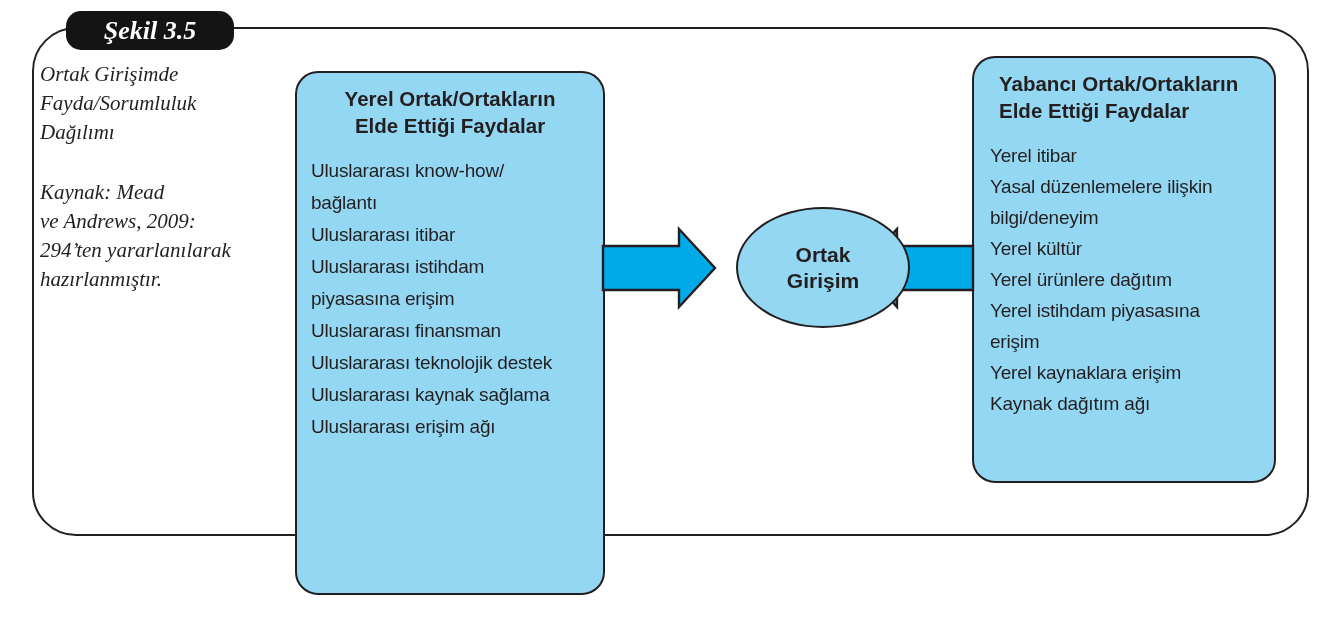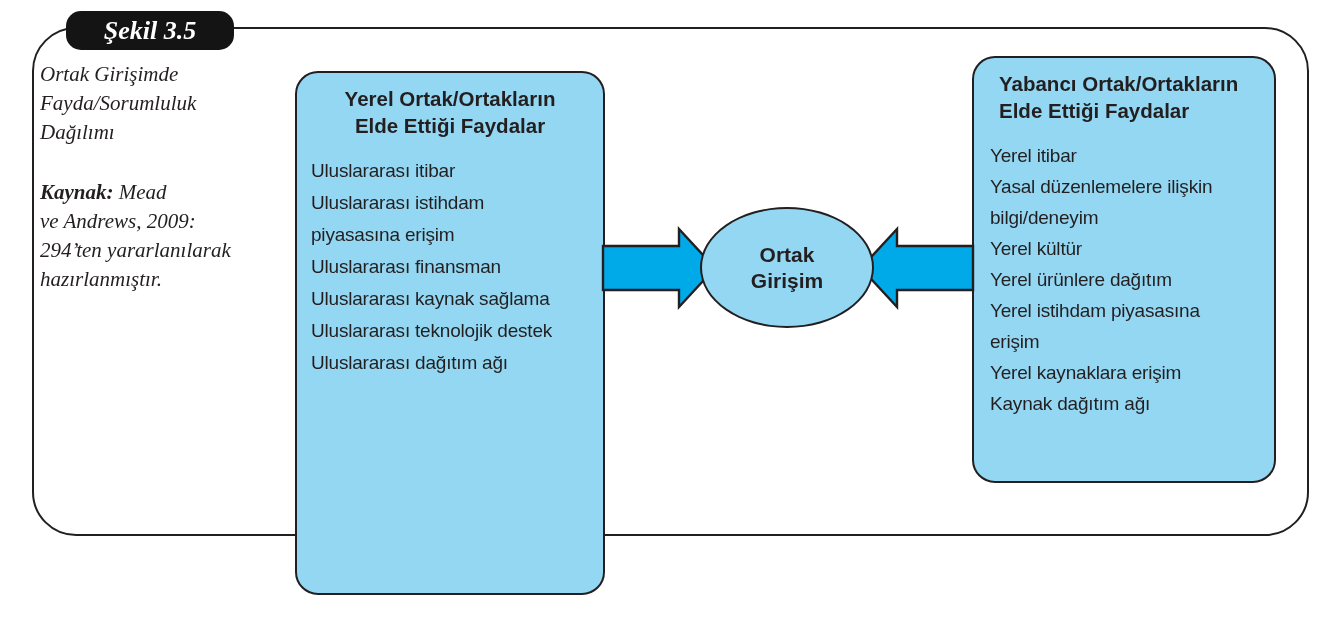--- a/index.html
+++ b/index.html
@@ -27,42 +27,42 @@
     font-family:"Liberation Serif",serif;font-style:italic;font-weight:bold;
     font-size:26px;color:var(--tag-text);
   }
   .caption{
     position:absolute;left:40px;top:60px;width:250px;
     font-family:"Liberation Serif",serif;font-style:italic;
     font-size:21px;line-height:29px;color:var(--text);
   }
   .cap-title{white-space:pre-line;}
   .cap-source{margin-top:31px;white-space:pre-line;}
-  .cap-source .k{font-weight:bold;}
+  .cap-source .k{font-weight:normal;}
   .box{
     position:absolute;background:var(--box-fill);
     border:2px solid var(--outline);border-radius:23px;box-sizing:border-box;
   }
   .left-box{left:295px;top:71px;width:310px;height:524px;}
   .right-box{left:972px;top:56px;width:304px;height:427px;}
   .box-header{
     font-weight:bold;font-size:20.5px;line-height:27px;white-space:pre-line;
     margin-top:12px;
   }
   .left-box .box-header{text-align:center;}
   .right-box .box-header{text-align:left;padding-left:25px;}
   .box-list{margin-top:16px;}
   .left-box .box-list{margin-left:14px;font-size:19px;line-height:32px;}
   .right-box .box-list{margin-left:16px;font-size:19px;line-height:31px;}
   .list-item{white-space:pre;letter-spacing:-0.2px;}
   .arrow-svg{position:absolute;overflow:visible;}
   .arrow-left{left:603px;top:227px;}
   .arrow-right{left:859px;top:227px;}
   .ellipse{
-    position:absolute;left:700px;top:207px;width:174px;height:121px;
+    position:absolute;left:736px;top:207px;width:174px;height:121px;
     background:var(--box-fill);border:2px solid var(--outline);border-radius:50%;
     box-sizing:border-box;display:flex;align-items:center;justify-content:center;
     text-align:center;font-weight:bold;font-size:21px;line-height:26px;
     white-space:pre-line;
   }
 </style>
 </head>
 <body>
 
 <div class="canvas">
@@ -80,27 +80,29 @@
     <div class="cap-source"><span class="k">Kaynak:</span><span> Mead
 ve Andrews, 2009:
 294’ten yararlanılarak
 hazırlanmıştır.</span></div>
   </div>
 
   <div class="box left-box">
     <div class="box-header">Yerel Ortak/Ortakların
 Elde Ettiği Faydalar</div>
     <div class="box-list">
+        <div class="list-item">Uluslararası know-how/
+bağlantı</div>
         <div class="list-item">Uluslararası itibar</div>
         <div class="list-item">Uluslararası istihdam
 piyasasına erişim</div>
         <div class="list-item">Uluslararası finansman</div>
+        <div class="list-item">Uluslararası teknolojik destek</div>
         <div class="list-item">Uluslararası kaynak sağlama</div>
-        <div class="list-item">Uluslararası teknolojik destek</div>
-        <div class="list-item">Uluslararası dağıtım ağı</div>
+        <div class="list-item">Uluslararası erişim ağı</div>
       </div>
   </div>
 
   <div class="box right-box">
     <div class="box-header">Yabancı Ortak/Ortakların
 Elde Ettiği Faydalar</div>
     <div class="box-list">
         <div class="list-item">Yerel itibar</div>
         <div class="list-item">Yasal düzenlemelere ilişkin
 bilgi/deneyim</div>

